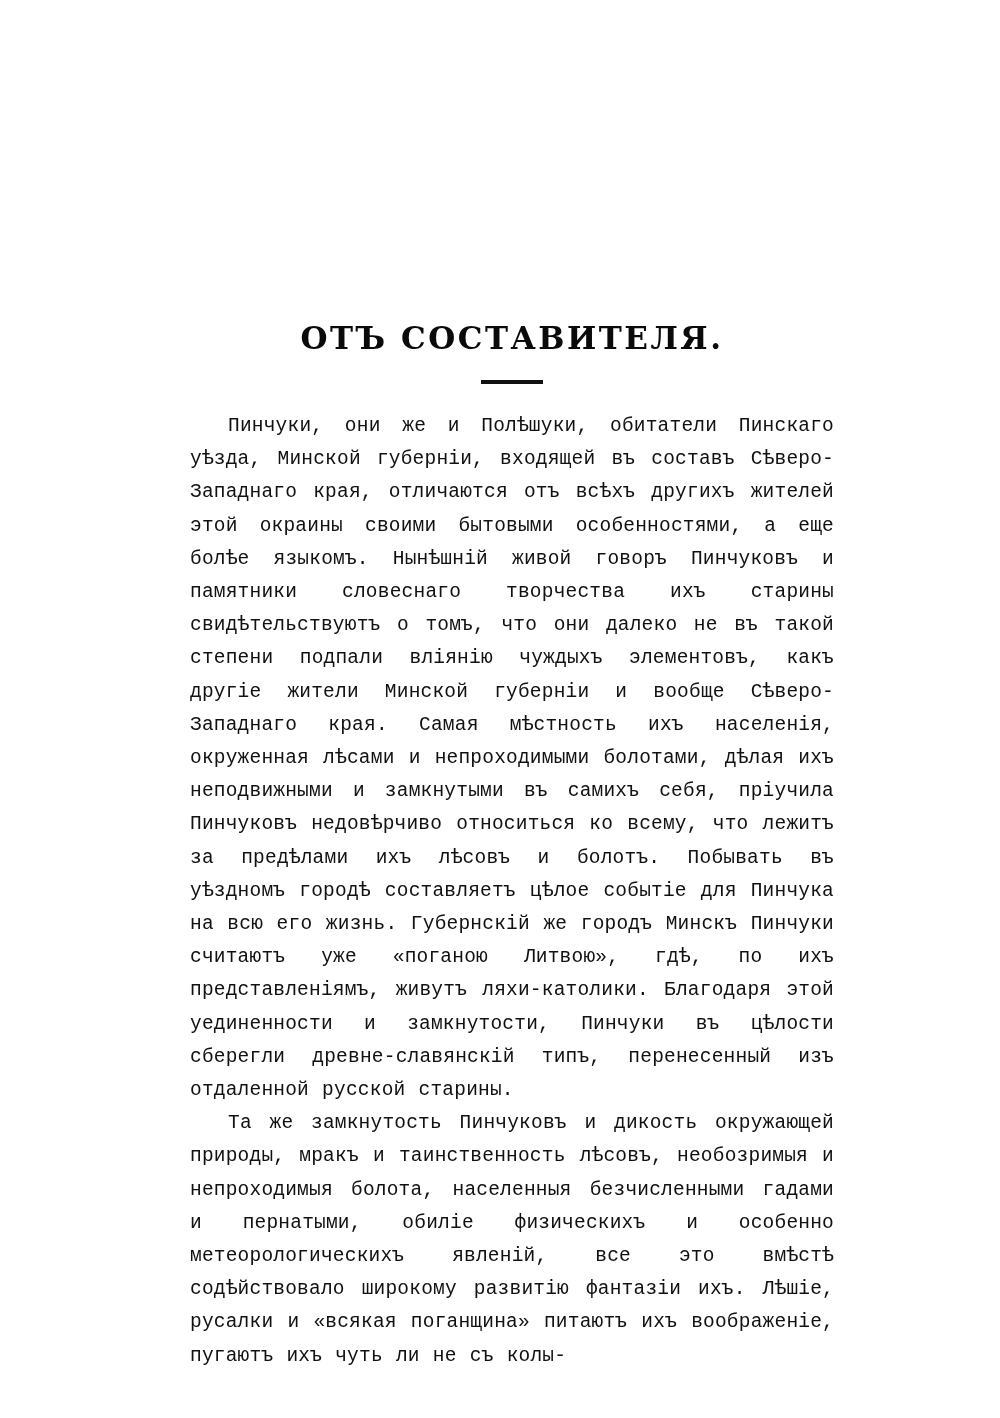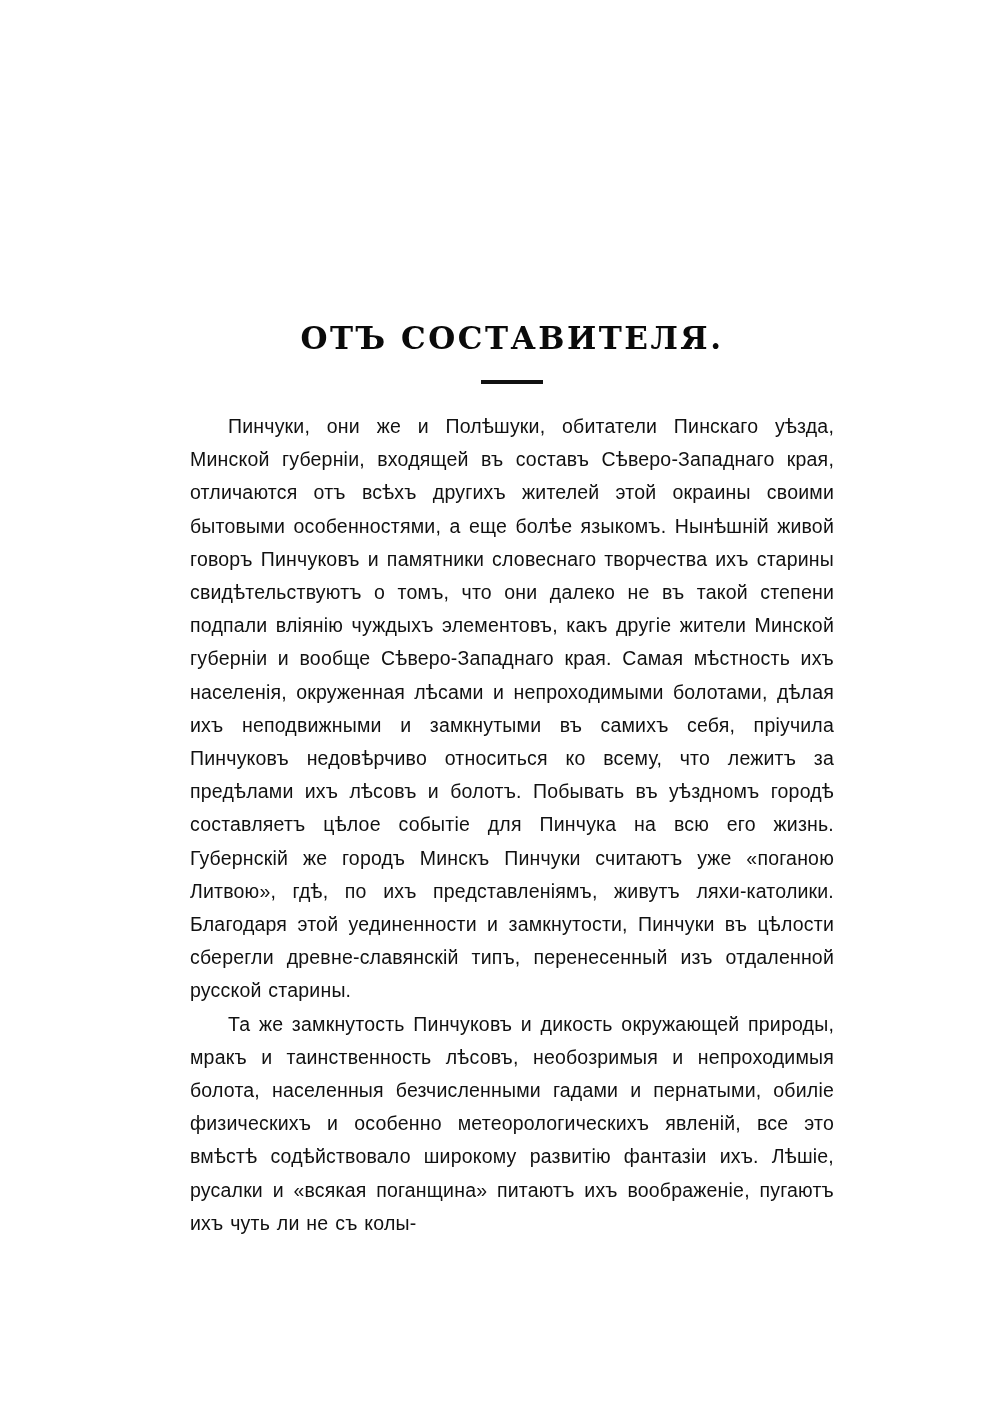--- a/index.html
+++ b/index.html
@@ -45,21 +45,21 @@
     width: 62px;
     height: 4px;
     background: #111;
   }
   .body-text p {
     margin: 0;
     text-align: justify;
     text-justify: inter-word;
     font-size: 19.5px;
     line-height: 33.2px;
-    font-family: Liberation Sans, sans-serif;
+    font-family: Liberation Mono, monospace;
     letter-spacing: 0.2px;
     word-spacing: 1.2px;
     color: #111;
   }
   .body-text p.indent {
     text-indent: 38px;
   }
   .body-text p + p {
     margin-top: 0px;
   }

